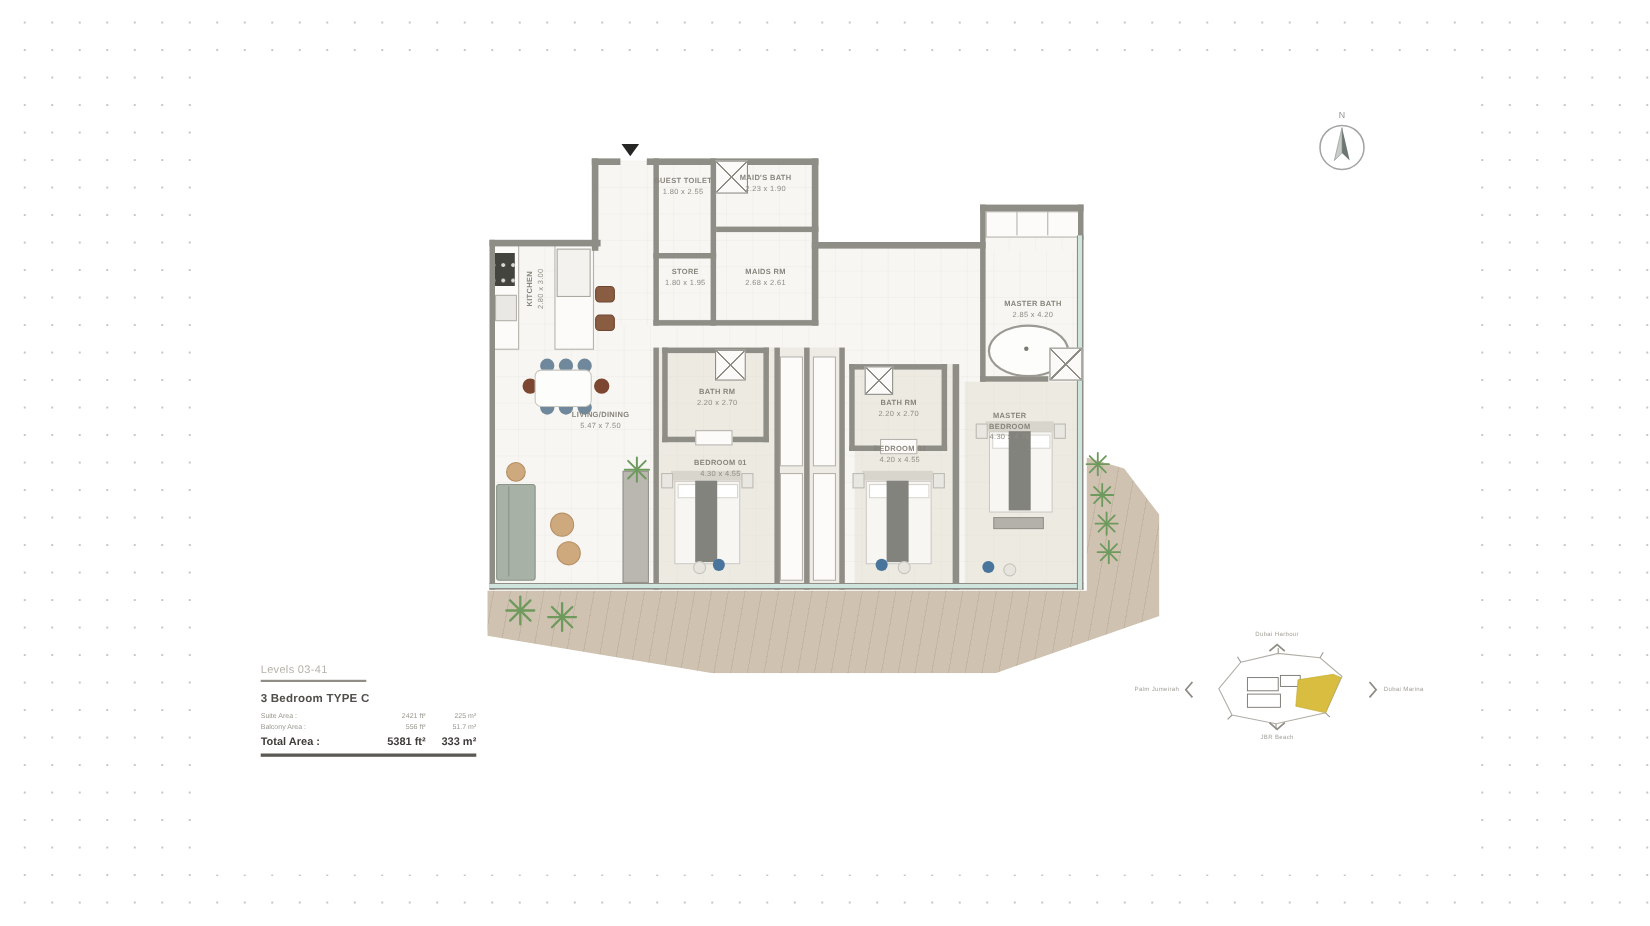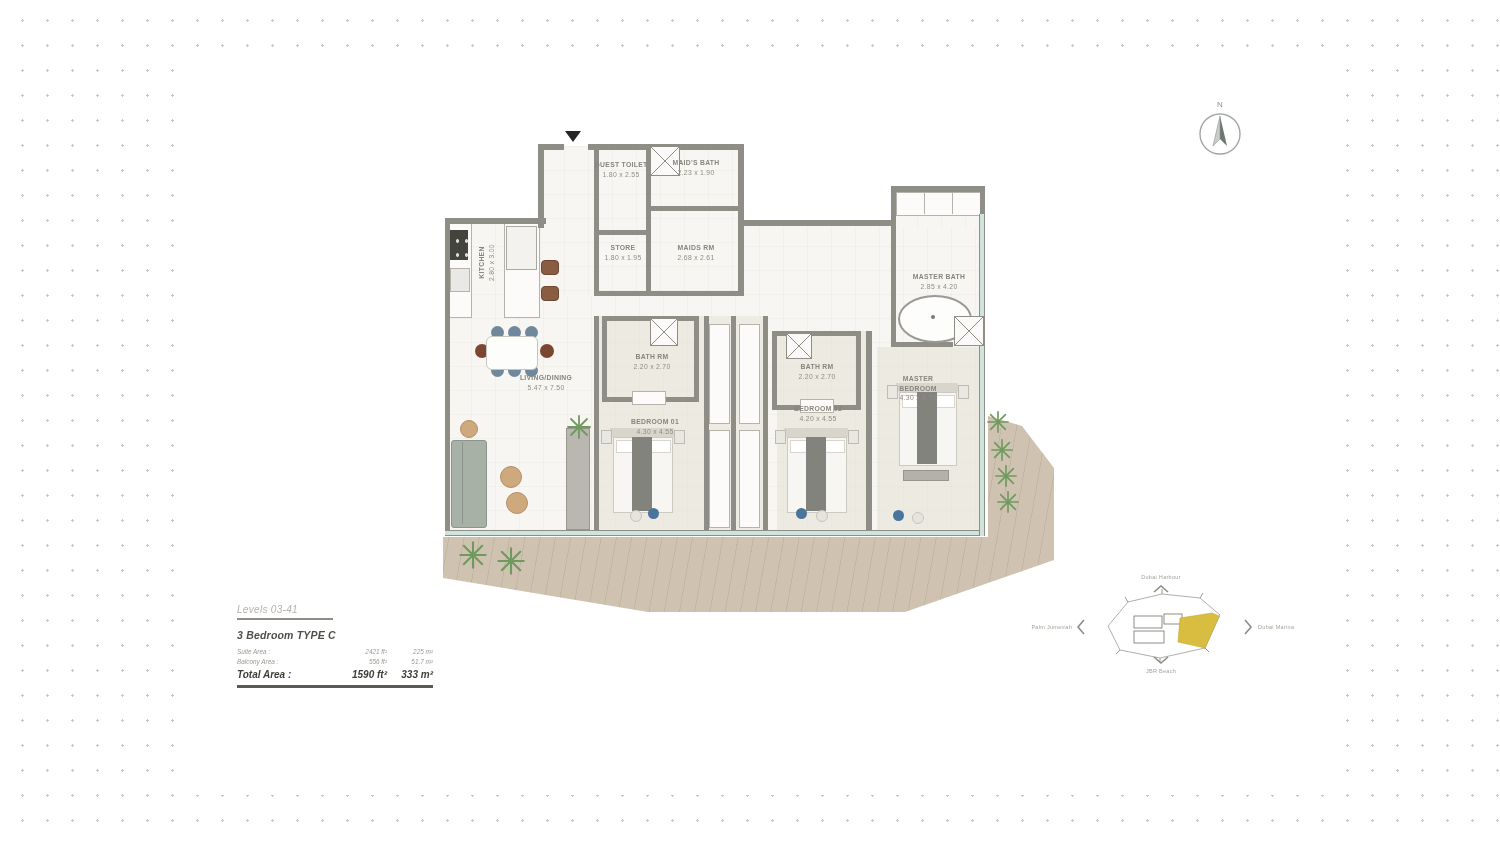--- a/index.html
+++ b/index.html
@@ -35,21 +35,21 @@
   .pouf{border-radius:50%;background:#cfa97e;border:1px solid #b68f63;}
   .dotblue{border-radius:50%;background:#49759c;}
   .dotwhite{border-radius:50%;background:#e6e4dc;border:1px solid #c6c4bc;}
   .headboard{background:#d8d5cd;}
   .mattress{background:#f7f6f3;border:1px solid #ccc9c2;}
   .runner{background:#83837d;}
   .pillow{background:#ffffff;border:1px solid #d8d5cd;}
   .ntable{background:#e9e7e1;border:1px solid #bdbbb3;}
   .plant svg{display:block;}
   
-  #legend{left:237px;top:599px;width:196px;z-index:60;font-style:italic;}
+  #legend{left:237px;top:599px;width:196px;z-index:60;}
   .legend-levels{font-size:10px;color:#b4b2aa;letter-spacing:.3px;border-bottom:2px solid #8f8d85;display:inline-block;width:96px;padding-bottom:3px;}
   .legend-type{font-size:10.5px;font-weight:bold;color:#504e49;margin-top:9px;letter-spacing:.2px;}
   .legend-row{display:grid;grid-template-columns:86px 64px 46px;font-size:6.4px;color:#9a988f;line-height:9.5px;}
   .legend-row .v{text-align:right;}
   .legend-rows{margin-top:6px;}
   .legend-total{display:grid;grid-template-columns:86px 64px 46px;font-size:10px;font-weight:bold;color:#3f3d39;margin-top:3px;}
   .legend-total .v{text-align:right;}
   .legend-rule{height:3px;background:#5b5954;margin-top:5px;width:196px;}
   
   .loc-label{position:absolute;font-size:5.5px;color:#a3a199;letter-spacing:.3px;}
@@ -313,21 +313,21 @@
       <span class="v">225 m²</span>
     </div>
     <div class="legend-row">
       <span>Balcony Area :</span>
       <span class="v">556 ft²</span>
       <span class="v">51.7 m²</span>
     </div>
   </div>
   <div class="legend-total">
     <span>Total Area :</span>
-    <span class="v">1590 ft²</span>
+    <span class="v">5381 ft²</span>
     <span class="v">333 m²</span>
   </div>
   <div class="legend-rule"></div>
 </div>
 
 <div class="abs" style="left:1194px;top:100px;width:52px;height:60px;">
   <svg width="52" height="60" viewBox="0 0 52 60">
     <circle cx="26" cy="34" r="20" fill="none" stroke="#a2a7a3" stroke-width="1.4"></circle>
     <polygon points="26,16 33,46 26,39" fill="#6e7672"></polygon>
     <polygon points="26,16 19,46 26,39" fill="#c9cdc9" stroke="#8d938f" stroke-width="0.6"></polygon>

